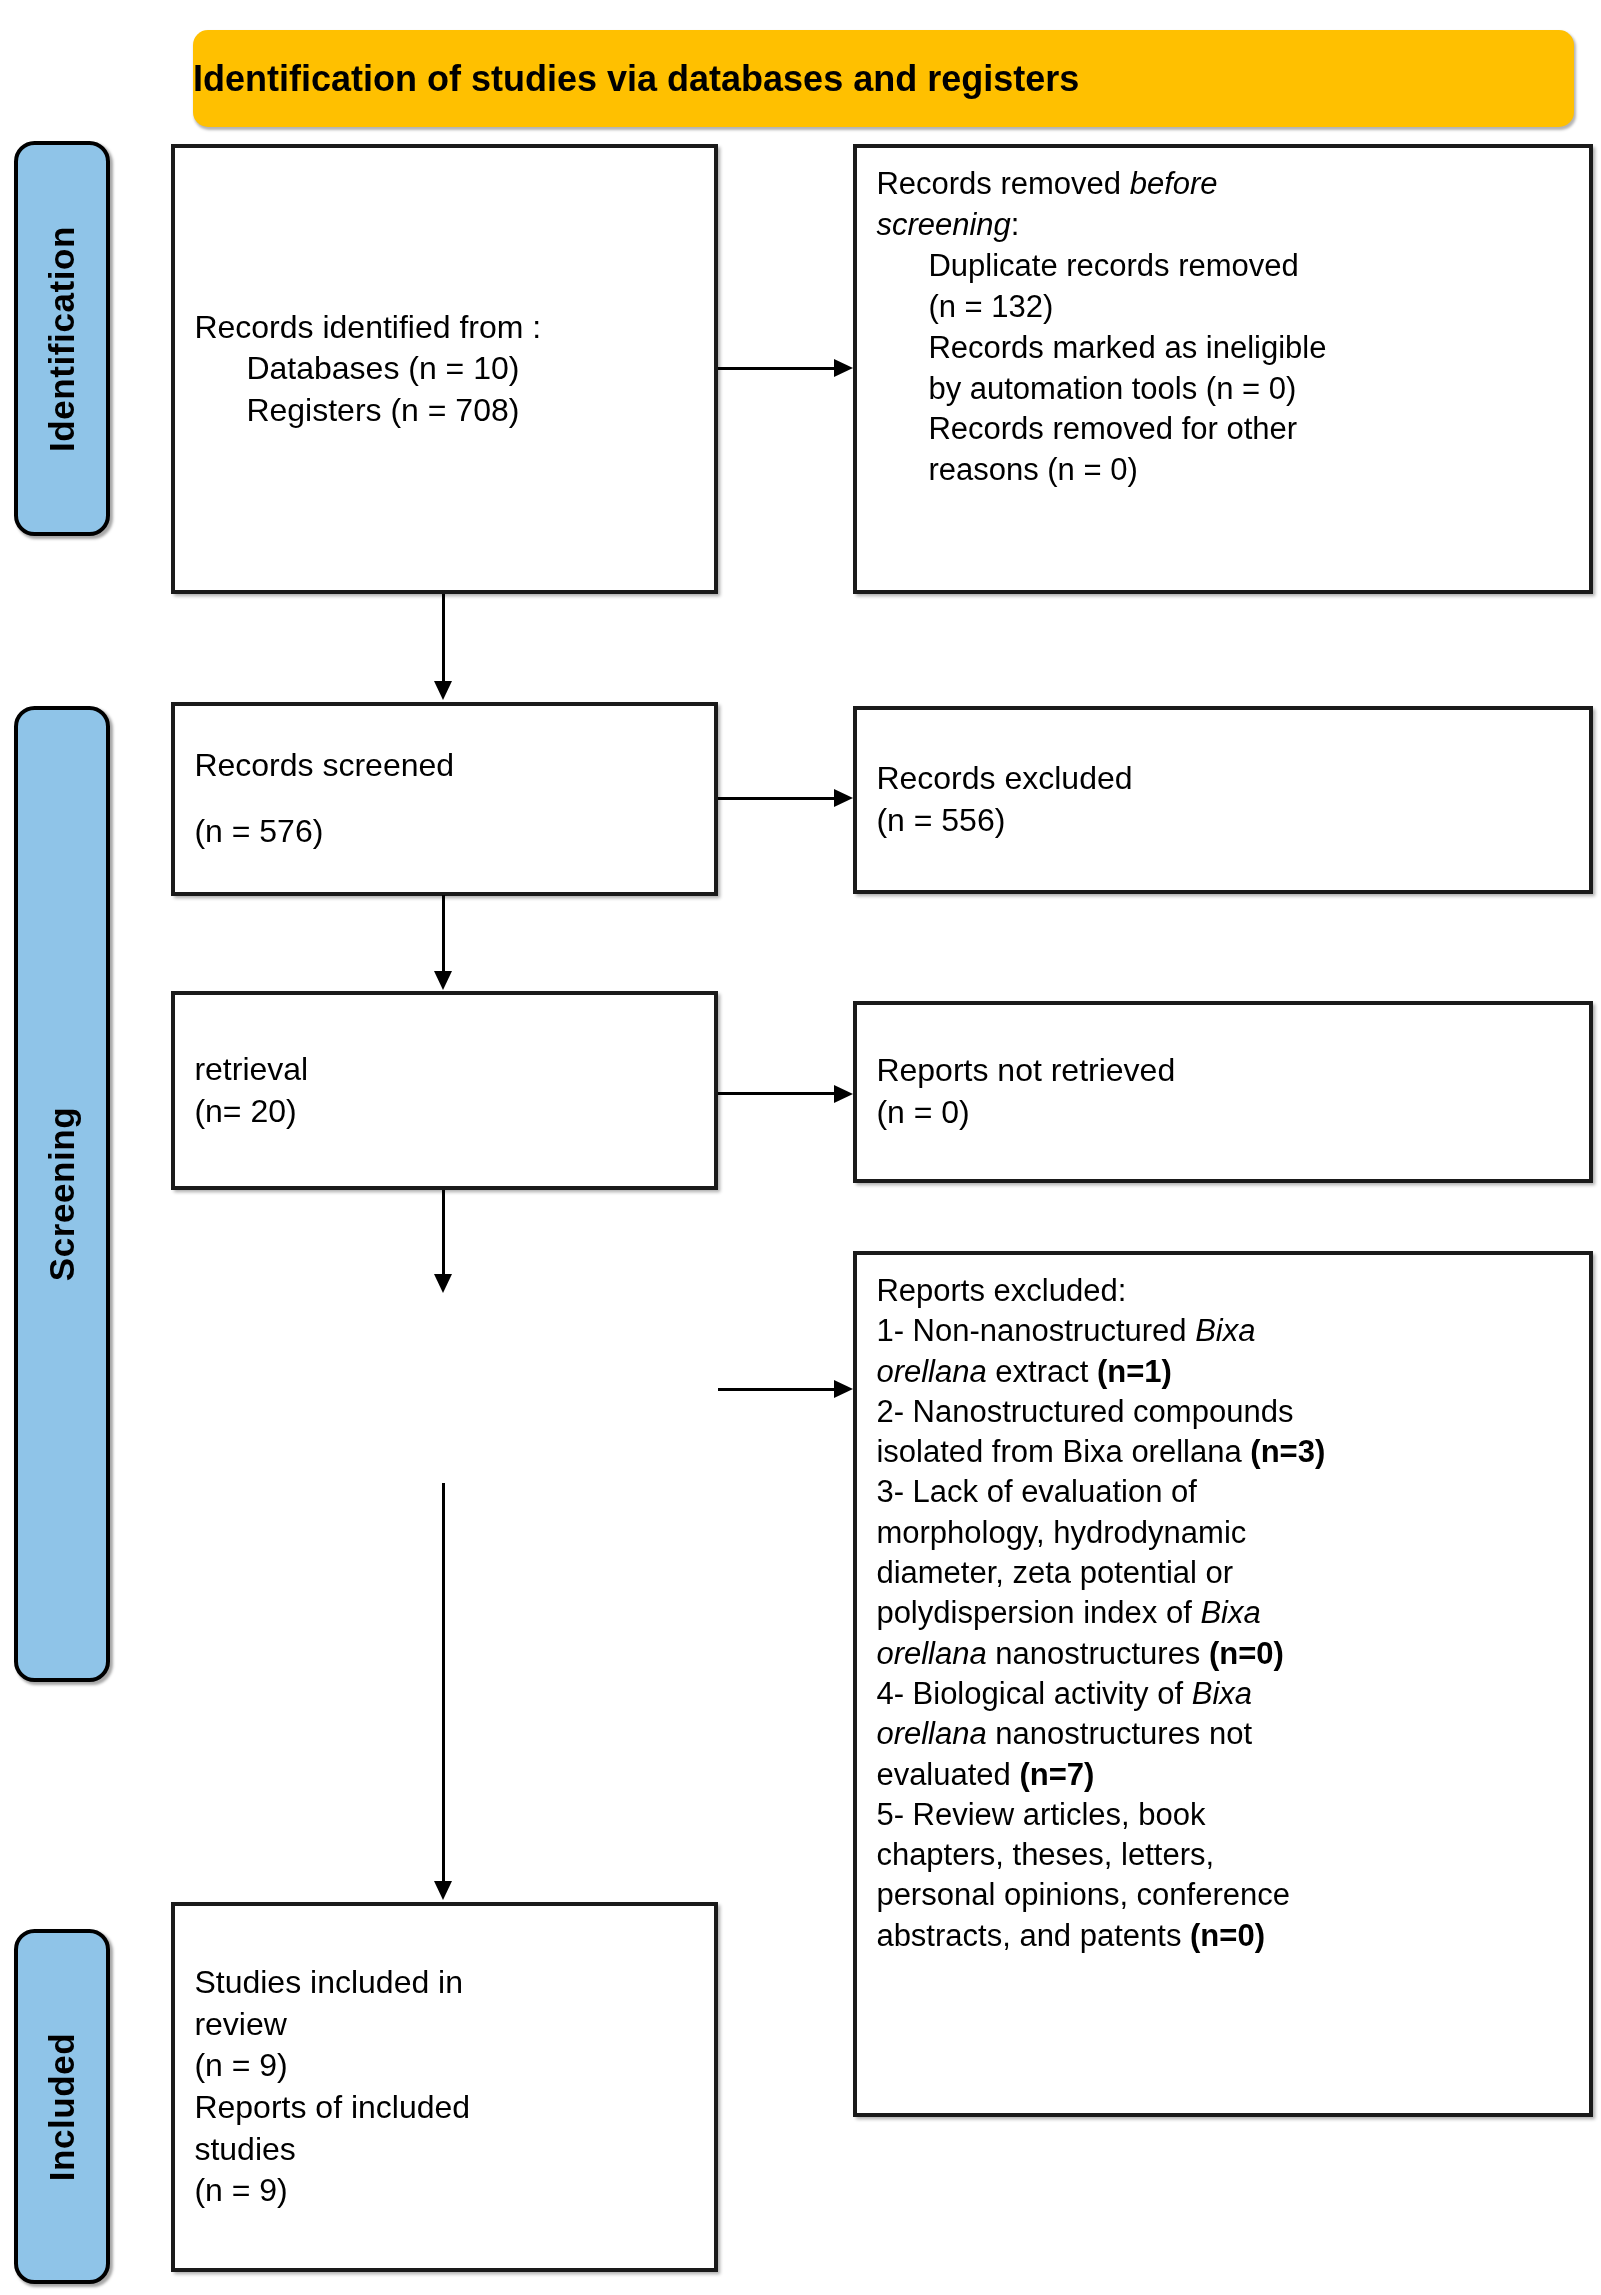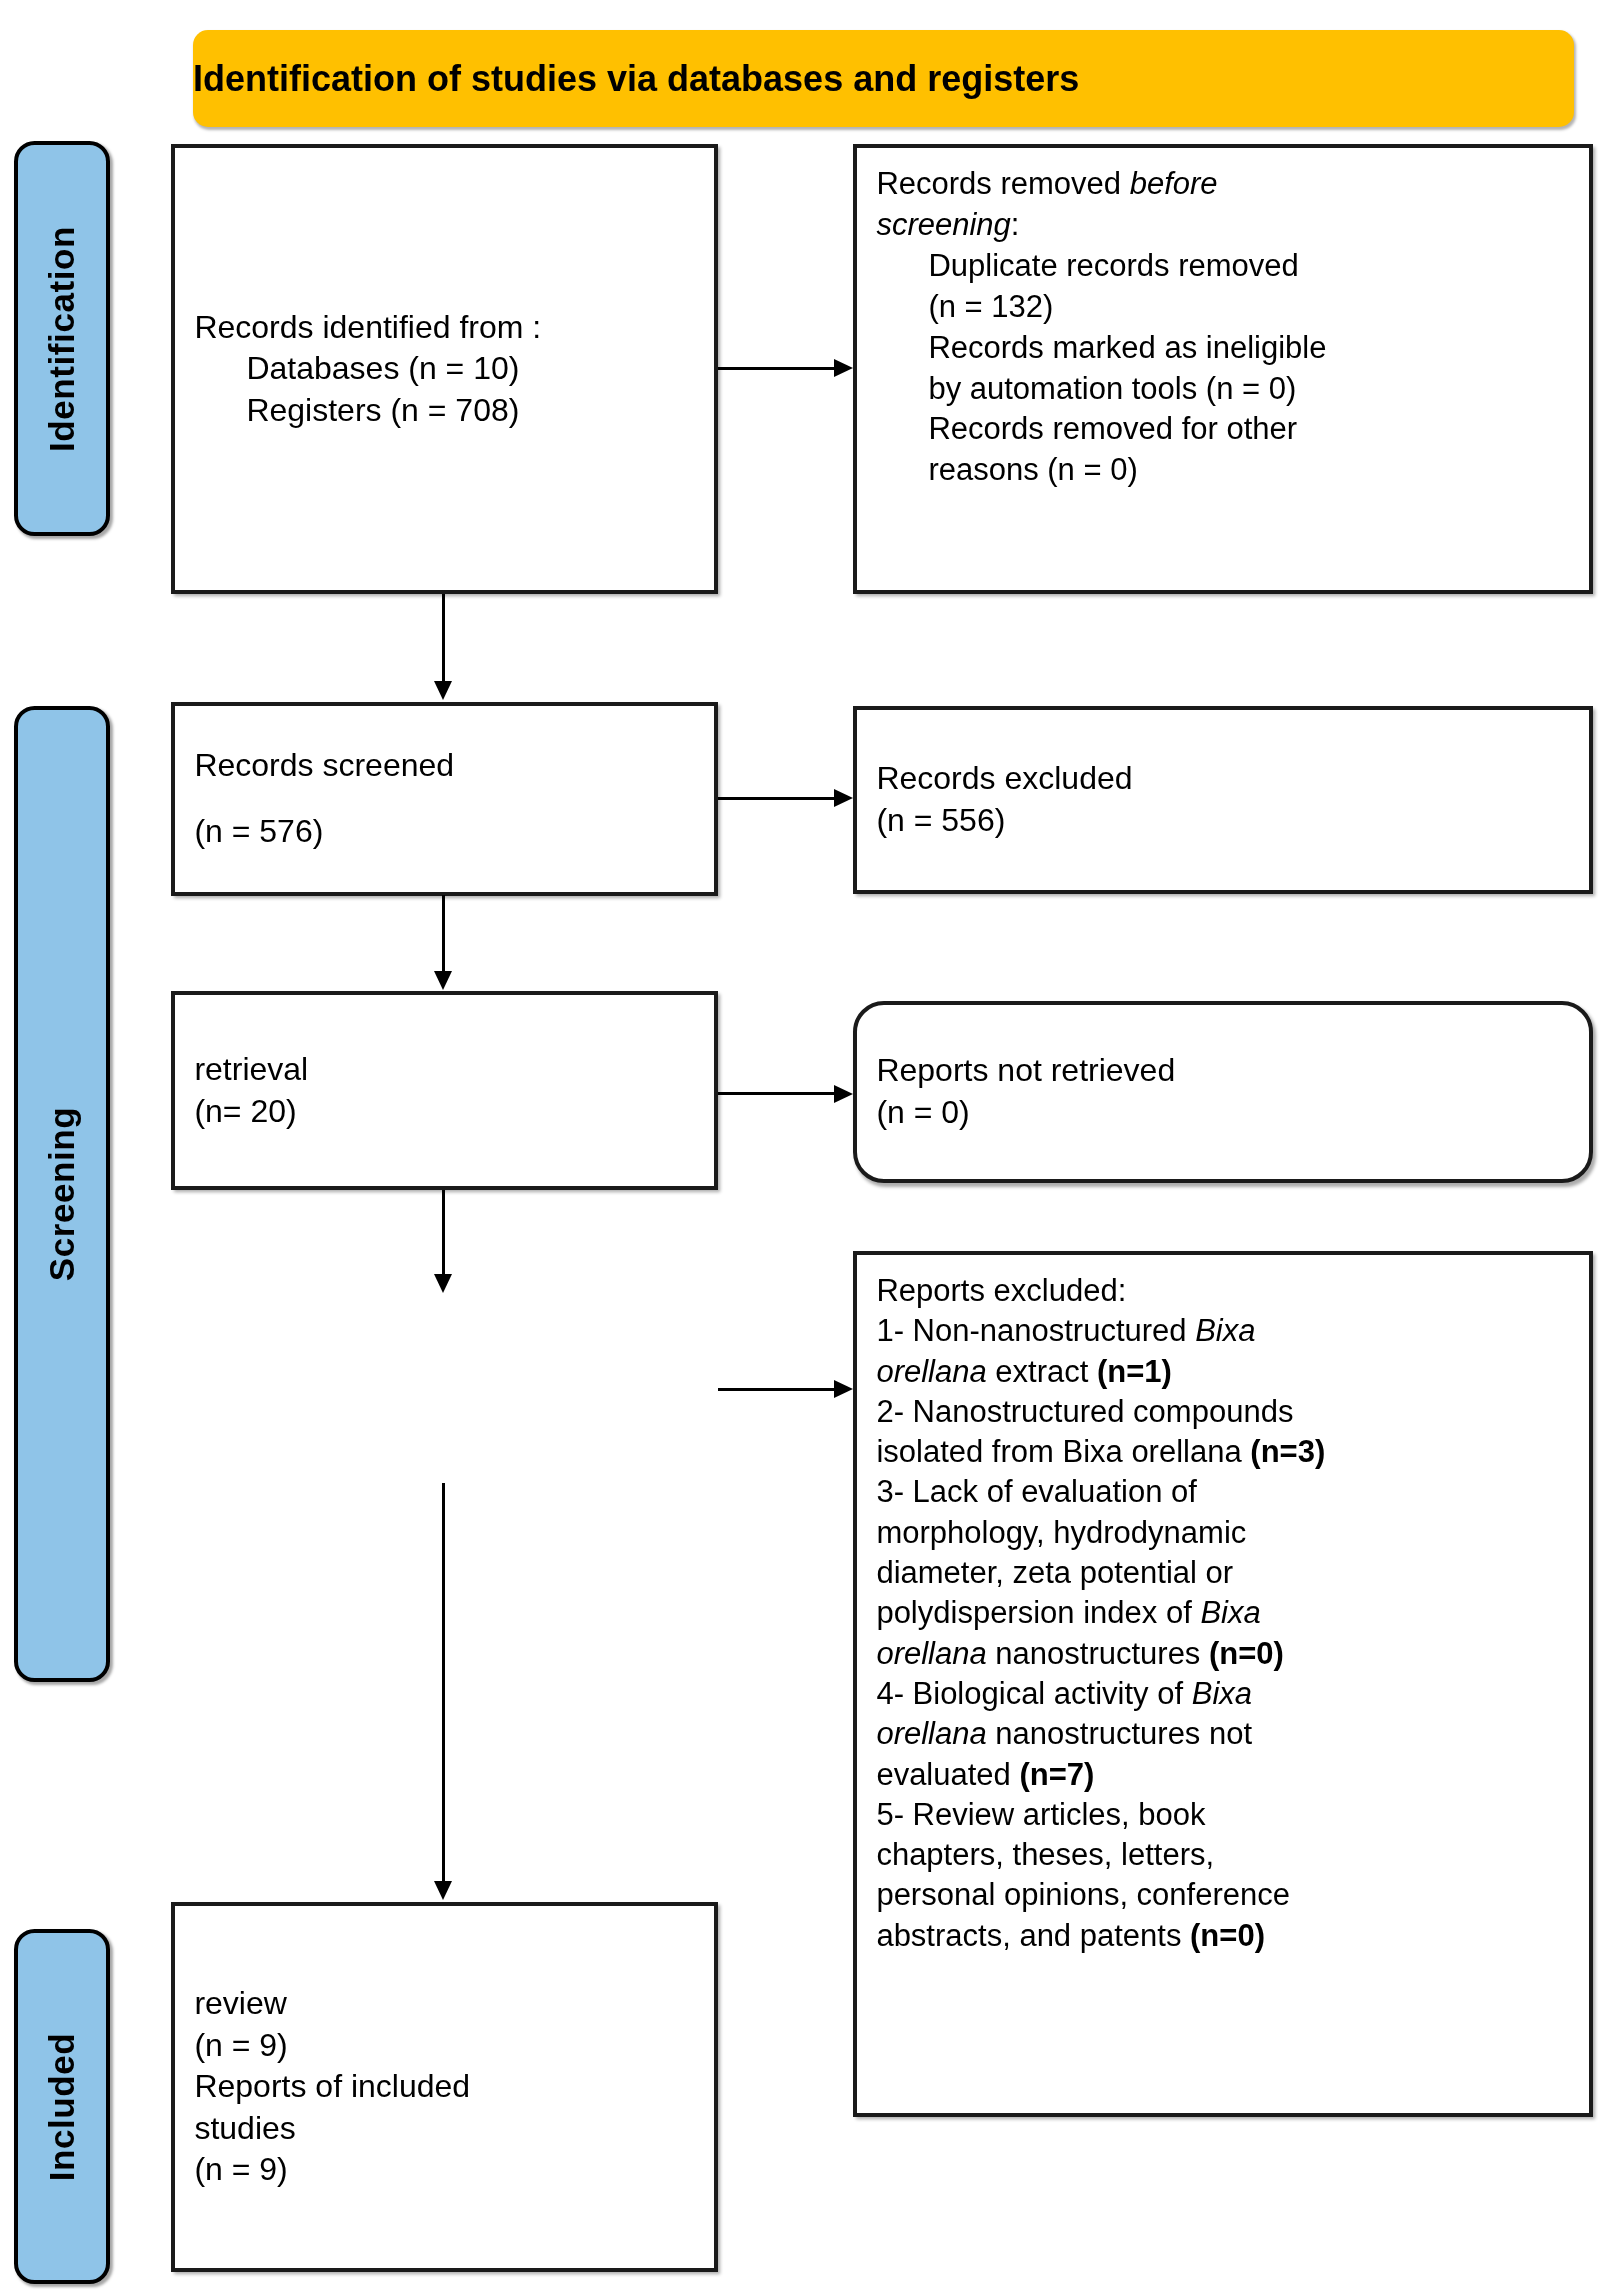--- a/index.html
+++ b/index.html
@@ -89,21 +89,21 @@
   .flow-box p.indent { padding-left: 52px; }
   .flow-box em { font-style: italic; text-align: center; }
   .flow-box b  { font-weight: bold; }
 
   
   #box-identified   { left: 171px;  top: 144px;  width: 547px;  height: 450px;  }
   #box-removed      { left: 853px; top: 144px;  width: 740px; height: 450px;  }
   #box-screened     { left: 171px;  top: 702px; width: 547px;  height: 194px; gap: 24px;  }
   #box-excluded     { left: 853px; top: 706px; width: 740px; height: 188px;  }
   #box-sought       { left: 171px;  top: 991px; width: 547px;  height: 199px;  }
-  #box-notretrieved { left: 853px; top: 1001px; width: 740px; height: 182px; border-radius: 31px;  }
+  #box-notretrieved { left: 853px; top: 1001px; width: 740px; height: 182px;  }
   #box-assessed     { left: 171px;  top: 1295px; width: 547px;  height: 188px;  }
   #box-repexcluded  { left: 853px; top: 1251px; width: 740px; height: 866px; }
   #box-included     { left: 171px;  top: 1902px; width: 547px;  height: 370px;  }
 
   #box-repexcluded p { font-size: 31px; line-height: 1.30; }
   #box-removed p     { font-size: 31px; line-height: 1.32; }
 
   
   .conn {
     position: absolute;
@@ -203,20 +203,21 @@
     <p><em>orellana</em><span> nanostructures not</span></p>
     <p><span>evaluated </span><b>(n=7)</b></p>
 
     <p>5- Review articles, book</p>
     <p>chapters, theses, letters,</p>
     <p>personal opinions, conference</p>
     <p><span>abstracts, and patents </span><b>(n=0)</b></p>
   </div>
 
   <div class="flow-box" id="box-included">
+    <p>Studies included in</p>
     <p>review</p>
     <p>(n = 9)</p>
     <p>Reports of included</p>
     <p>studies</p>
     <p>(n = 9)</p>
   </div>
 
   <div class="conn conn-h" style="left:718px; top:367px; width:116px;"></div>
   <div class="arrow-right" style="left:834px; top:359px;"></div>
 

